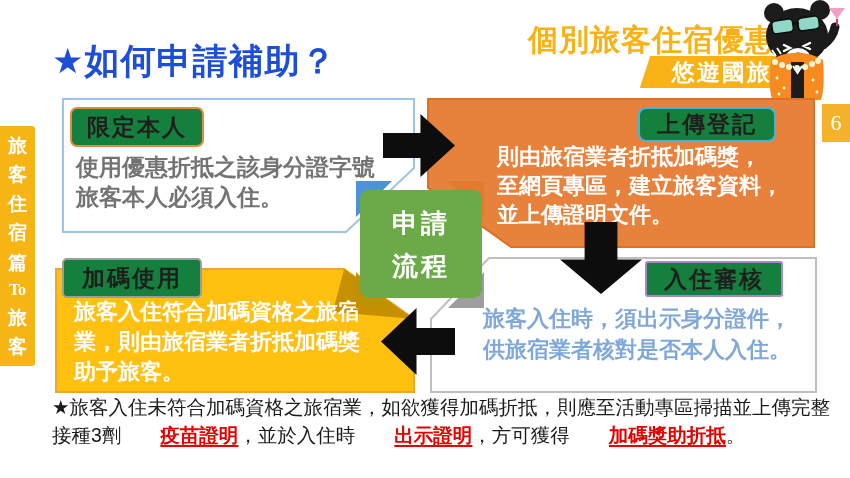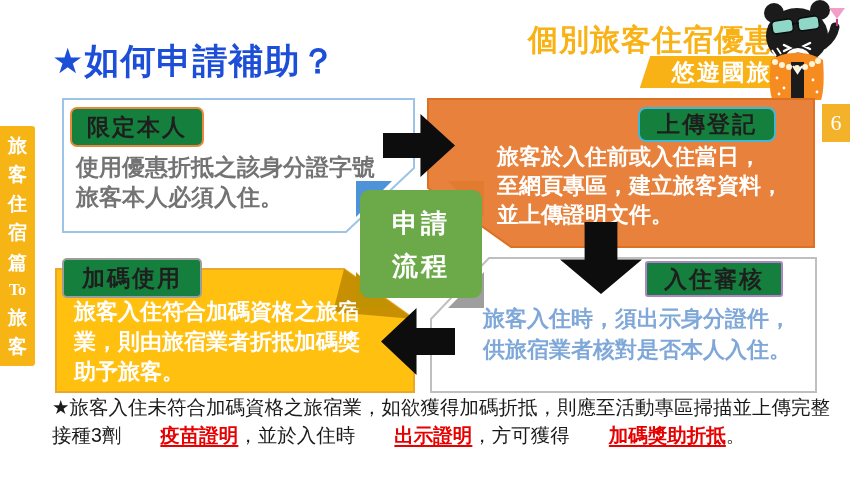--- a/index.html
+++ b/index.html
@@ -132,21 +132,21 @@
   <div class="abs body-text body1">
     <span>使用優惠折抵之該身分證字號</span>
     <span>旅客本人必須入住。</span>
   </div>
 
   <svg class="abs boxsvg" style="left:427px;top:98px;" width="389" height="151">
     <polygon points="1,1 387,1 387,149 84,149 1,90" fill="#E8813B" stroke="#DD7123" stroke-width="2"></polygon>
   </svg>
   <div class="abs steplabel lbl2">上傳登記</div>
   <div class="abs body-text body2">
-    <span>旅客於入住前或入住當日，</span>
+    <span>則由旅宿業者折抵加碼獎，</span>
     <span>至網頁專區，建立旅客資料，</span>
     <span>並上傳證明文件。</span>
   </div>
 
   <svg class="abs boxsvg" style="left:430px;top:257px;" width="388" height="137">
     <polygon points="1,62 59,1 386,1 386,135 1,135" fill="#ffffff" stroke="#BFBFBF" stroke-width="2"></polygon>
   </svg>
   <div class="abs steplabel lbl4">入住審核</div>
   <div class="abs body-text body4">
     <span>旅客入住時，須出示身分證件，</span>

